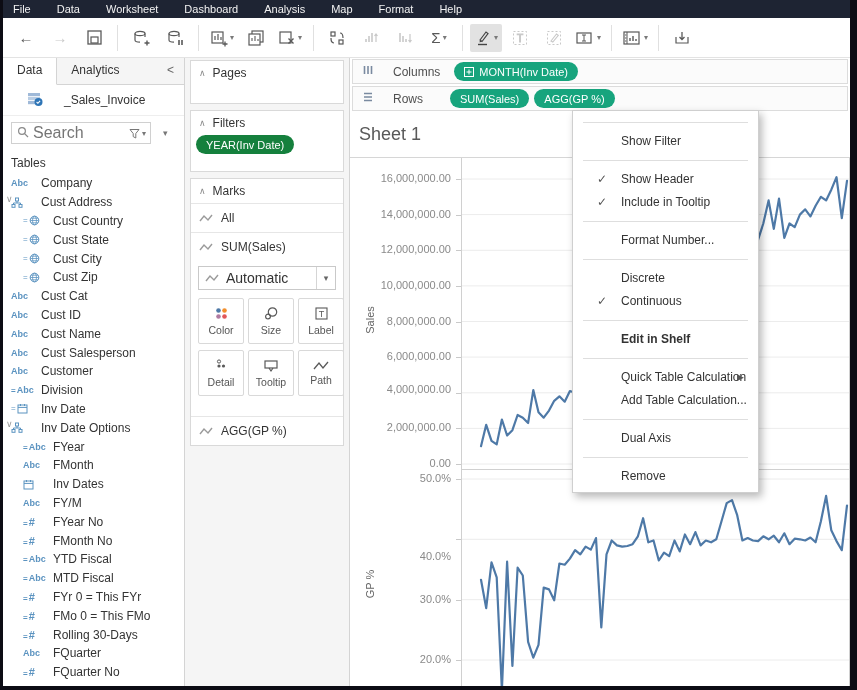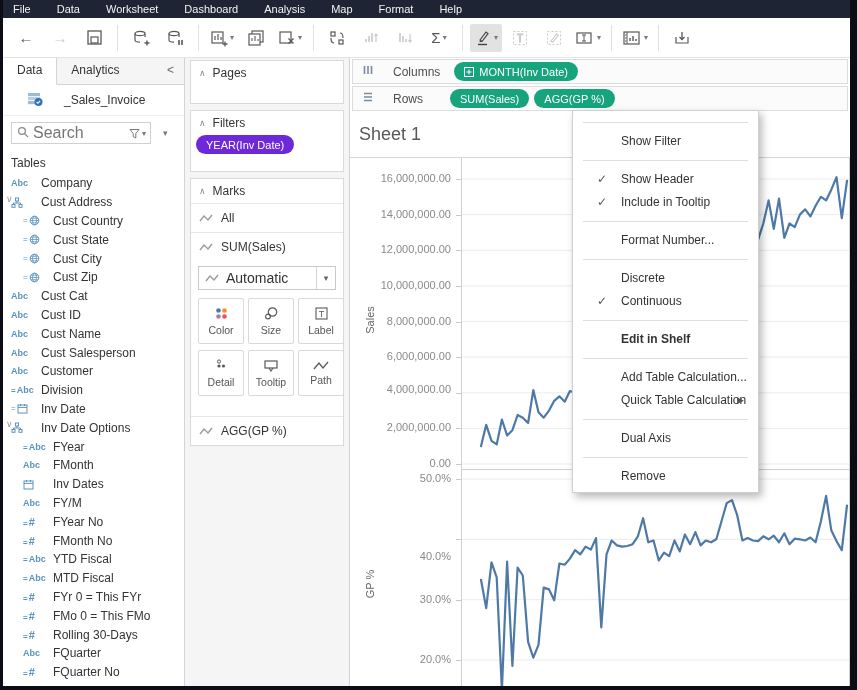--- a/index.html
+++ b/index.html
@@ -58,21 +58,21 @@
   
   #shelf-panel{position:absolute;left:185px;top:58px;width:165px;height:628px;background:#f5f5f5;
                border-right:1px solid #d4d4d4;box-sizing:border-box;padding:2px 5px;}
   .card{background:#fff;border:1px solid #d9d9d9;margin-bottom:6px;}
   .card-head{display:flex;align-items:center;gap:7px;height:24px;padding-left:8px;font-size:12px;color:#333;}
   .chev{color:#8a8a8a;font-size:9px;}
   #card-pages{height:44px;box-sizing:border-box;}
   #card-filters{height:62px;box-sizing:border-box;}
   .pill{display:inline-flex;align-items:center;height:19px;border-radius:10px;color:#fff;
         font-size:11px;padding:0 10px;white-space:nowrap;}
-  .pill.blue{background:#6d28d9;}
+  .pill.blue{background:#15803d;}
   .pill.green{background:#17a47d;}
   #card-marks{height:268px;box-sizing:border-box;position:relative;}
   .marks-row{display:flex;align-items:center;gap:8px;height:28px;padding-left:8px;border-top:1px solid #e6e6e6;font-size:12px;color:#333;}
   .zig{color:#9a9a9a;display:flex;align-items:center;}
   #mark-type{display:flex;align-items:center;margin:5px 7px 6px 7px;height:22px;border:1px solid #c9c9c9;background:#fff;}
   #mark-type .zig{margin-left:6px;}
   #mark-type .mt-label{margin-left:7px;font-size:14px;color:#333;}
   #mark-type .mt-caret{margin-left:auto;border-left:1px solid #d5d5d5;width:18px;height:100%;
         display:flex;align-items:center;justify-content:center;color:#666;font-size:9px;}
   #mark-buttons{display:grid;grid-template-columns:repeat(3,44px);grid-gap:6px;padding:2px 0 0 7px;}
@@ -722,22 +722,22 @@
       <div class="menu-item"><span class="check">✓</span><span>Show Header</span></div>
       <div class="menu-item"><span class="check">✓</span><span>Include in Tooltip</span></div>
       <div class="menu-sep"></div>
       <div class="menu-item"><span>Format Number...</span></div>
       <div class="menu-sep"></div>
       <div class="menu-item"><span>Discrete</span></div>
       <div class="menu-item"><span class="check">✓</span><span>Continuous</span></div>
       <div class="menu-sep"></div>
       <div class="menu-item bold"><span>Edit in Shelf</span></div>
       <div class="menu-sep"></div>
+      <div class="menu-item"><span>Quick Table Calculation</span><span class="sub">▶</span></div>
       <div class="menu-item"><span>Add Table Calculation...</span></div>
-      <div class="menu-item"><span>Quick Table Calculation</span><span class="sub">▶</span></div>
       <div class="menu-sep"></div>
       <div class="menu-item"><span>Dual Axis</span></div>
       <div class="menu-sep"></div>
       <div class="menu-item"><span>Remove</span></div>
     </div>
 
   <div class="win-border" id="wb-left"></div>
   <div class="win-border" id="wb-right"></div>
   <div class="win-border" id="wb-bottom"></div>
 </div>

